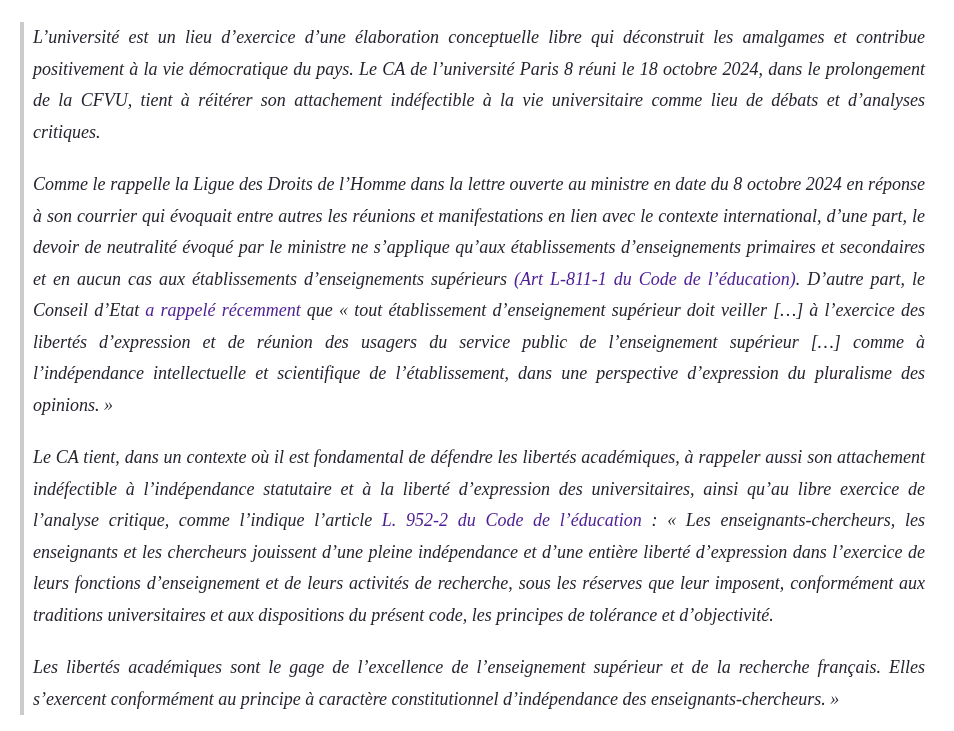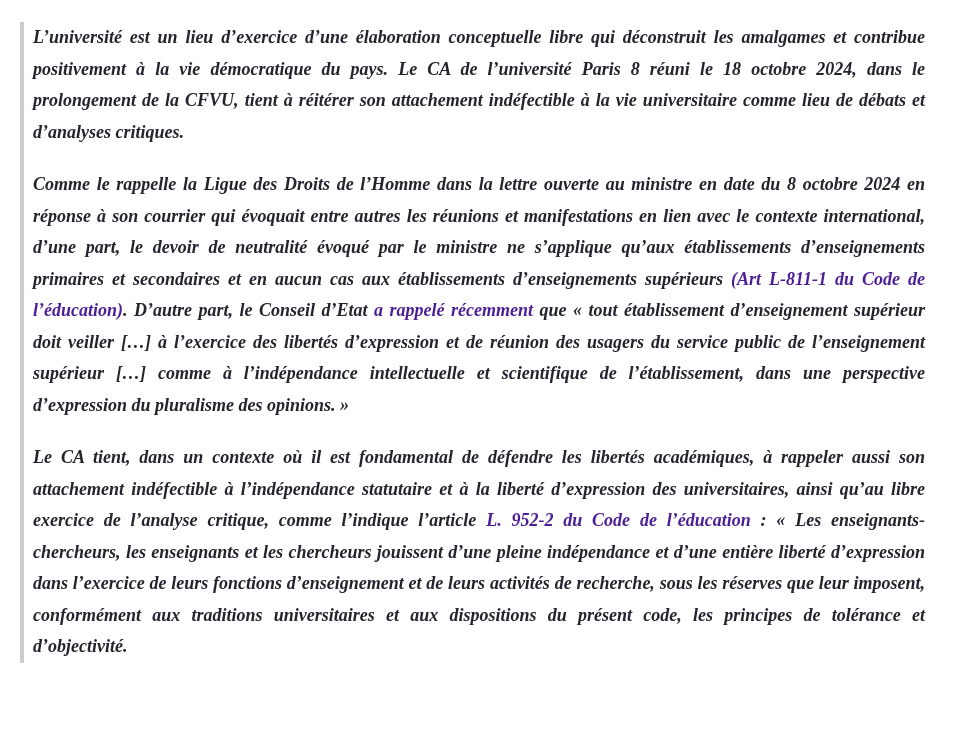--- a/index.html
+++ b/index.html
@@ -19,21 +19,20 @@
   blockquote.quote-block {
     margin: 22px 29px 0 20px;
     padding: 0 0 0 9px;
     border-left: 4px solid #cbcbcb;
     font-family: "Liberation Serif", "DejaVu Serif", serif;
     font-style: italic;
     font-size: 18px;
     line-height: 31.5px;
     color: #24242e;
     text-align: justify;
-    font-weight: bold;
   }
   blockquote.quote-block p {
     margin: 0 0 21px 0;
   }
   blockquote.quote-block p:last-child {
     margin-bottom: 0;
   }
   blockquote.quote-block a {
     color: #4c1d95;
     text-decoration: none;
@@ -41,14 +40,15 @@
   }
 </style>
 </head>
 <body>
 
 <div class="page">
   <blockquote class="quote-block">
       <p><span>L’université est un lieu d’exercice d’une élaboration conceptuelle libre qui déconstruit les amalgames et contribue positivement à la vie démocratique du pays. Le CA de l’université Paris 8 réuni le 18 octobre 2024, dans le prolongement de la CFVU, tient à réitérer son attachement indéfectible à la vie universitaire comme lieu de débats et d’analyses critiques.</span></p>
       <p><span>Comme le rappelle la Ligue des Droits de l’Homme dans la lettre ouverte au ministre en date du 8 octobre 2024 en réponse à son courrier qui évoquait entre autres les réunions et manifestations en lien avec le contexte international, d’une part, le devoir de neutralité évoqué par le ministre ne s’applique qu’aux établissements d’enseignements primaires et secondaires et en aucun cas aux établissements d’enseignements supérieurs </span><a href="#">(Art L-811-1 du Code de l’éducation)</a><span>. D’autre part, le Conseil d’Etat </span><a href="#">a rappelé récemment</a><span> que « tout établissement d’enseignement supérieur doit veiller […] à l’exercice des libertés d’expression et de réunion des usagers du service public de l’enseignement supérieur […] comme à l’indépendance intellectuelle et scientifique de l’établissement, dans une perspective d’expression du pluralisme des opinions. »</span></p>
       <p><span>Le CA tient, dans un contexte où il est fondamental de défendre les libertés académiques, à rappeler aussi son attachement indéfectible à l’indépendance statutaire et à la liberté d’expression des universitaires, ainsi qu’au libre exercice de l’analyse critique, comme l’indique l’article </span><a href="#">L. 952-2 du Code de l’éducation</a><span> : « Les enseignants-chercheurs, les enseignants et les chercheurs jouissent d’une pleine indépendance et d’une entière liberté d’expression dans l’exercice de leurs fonctions d’enseignement et de leurs activités de recherche, sous les réserves que leur imposent, conformément aux traditions universitaires et aux dispositions du présent code, les principes de tolérance et d’objectivité.</span></p>
+      <p><span>Les libertés académiques sont le gage de l’excellence de l’enseignement supérieur et de la recherche français. Elles s’exercent conformément au principe à caractère constitutionnel d’indépendance des enseignants-chercheurs. »</span></p>
     </blockquote>
 </div>
 
 </body></html>

